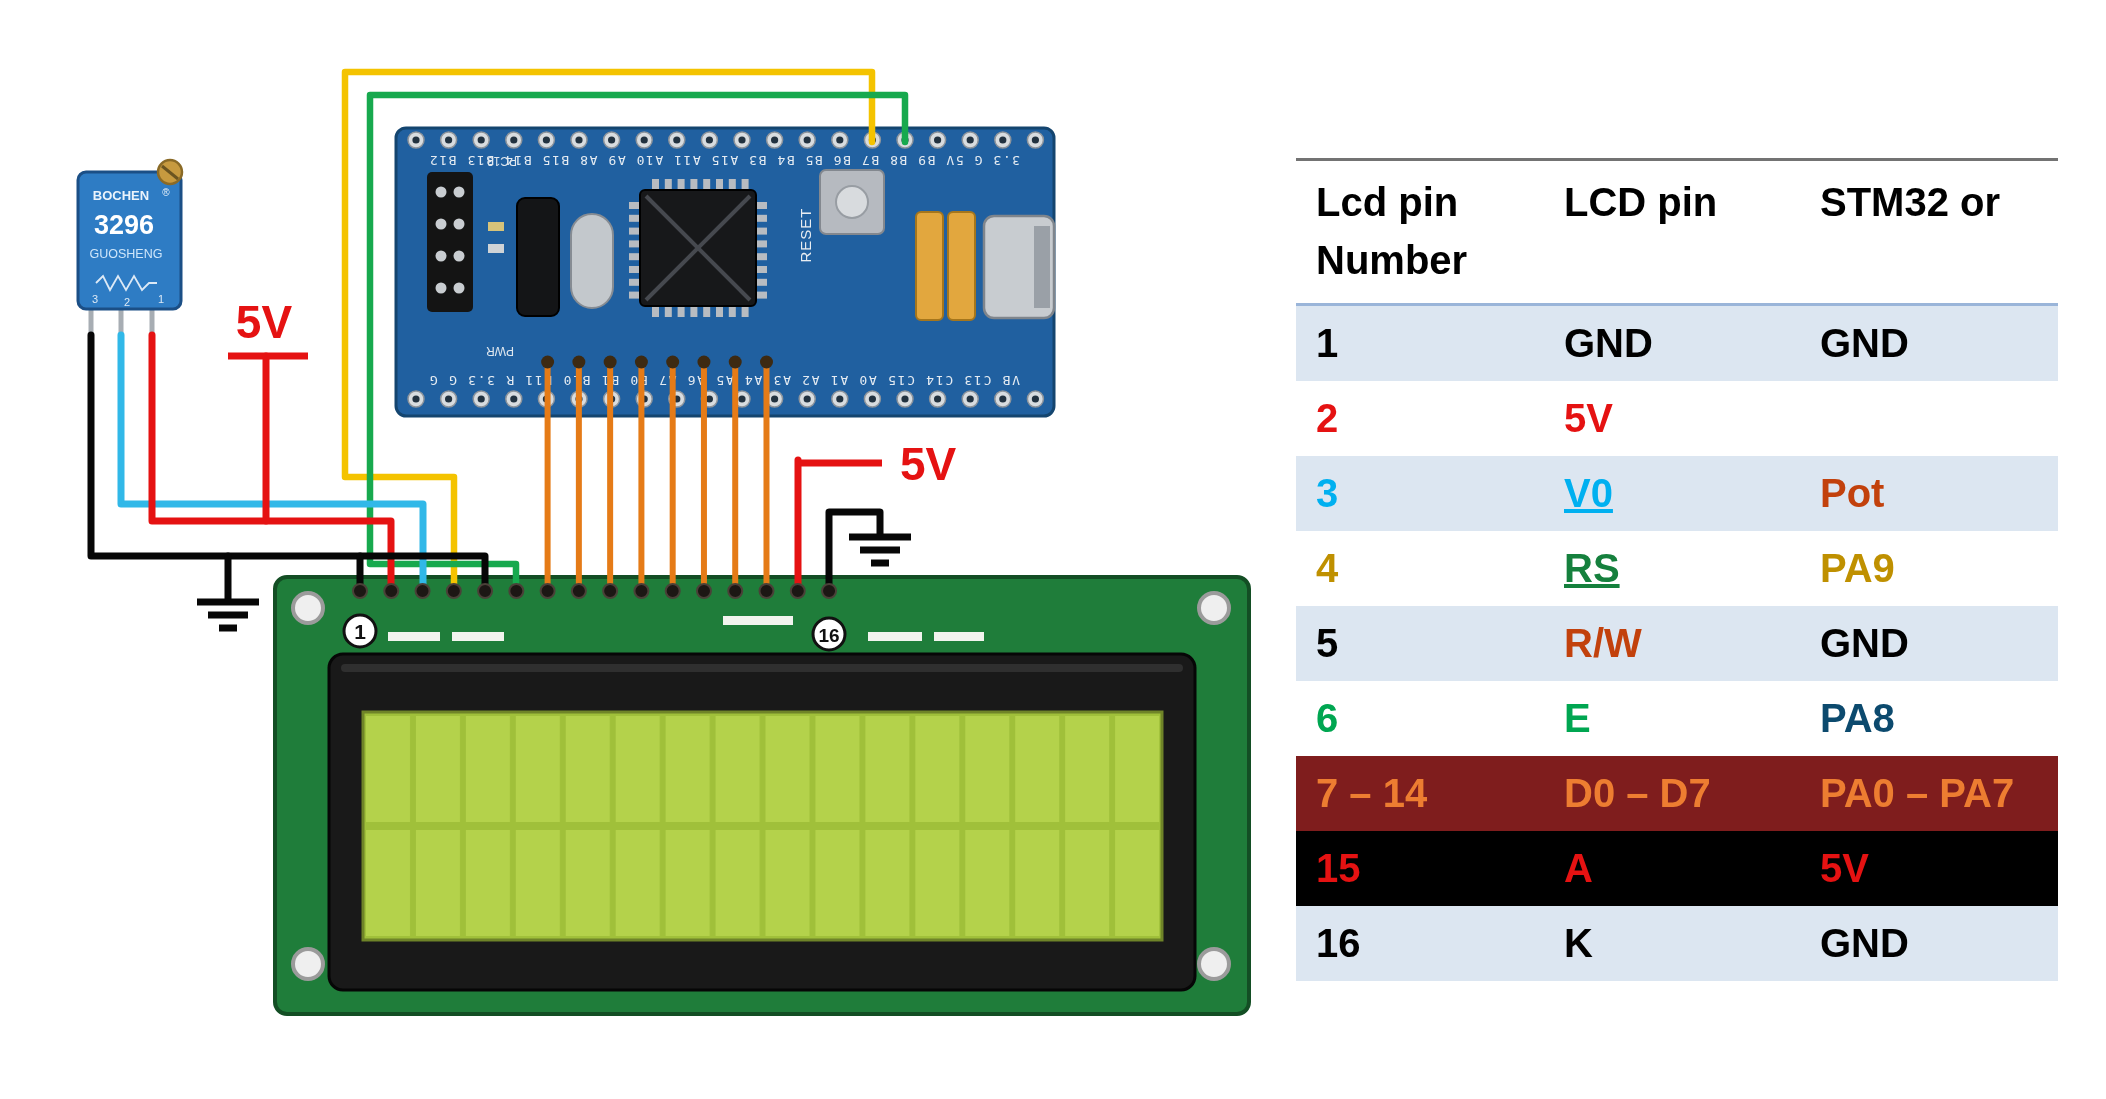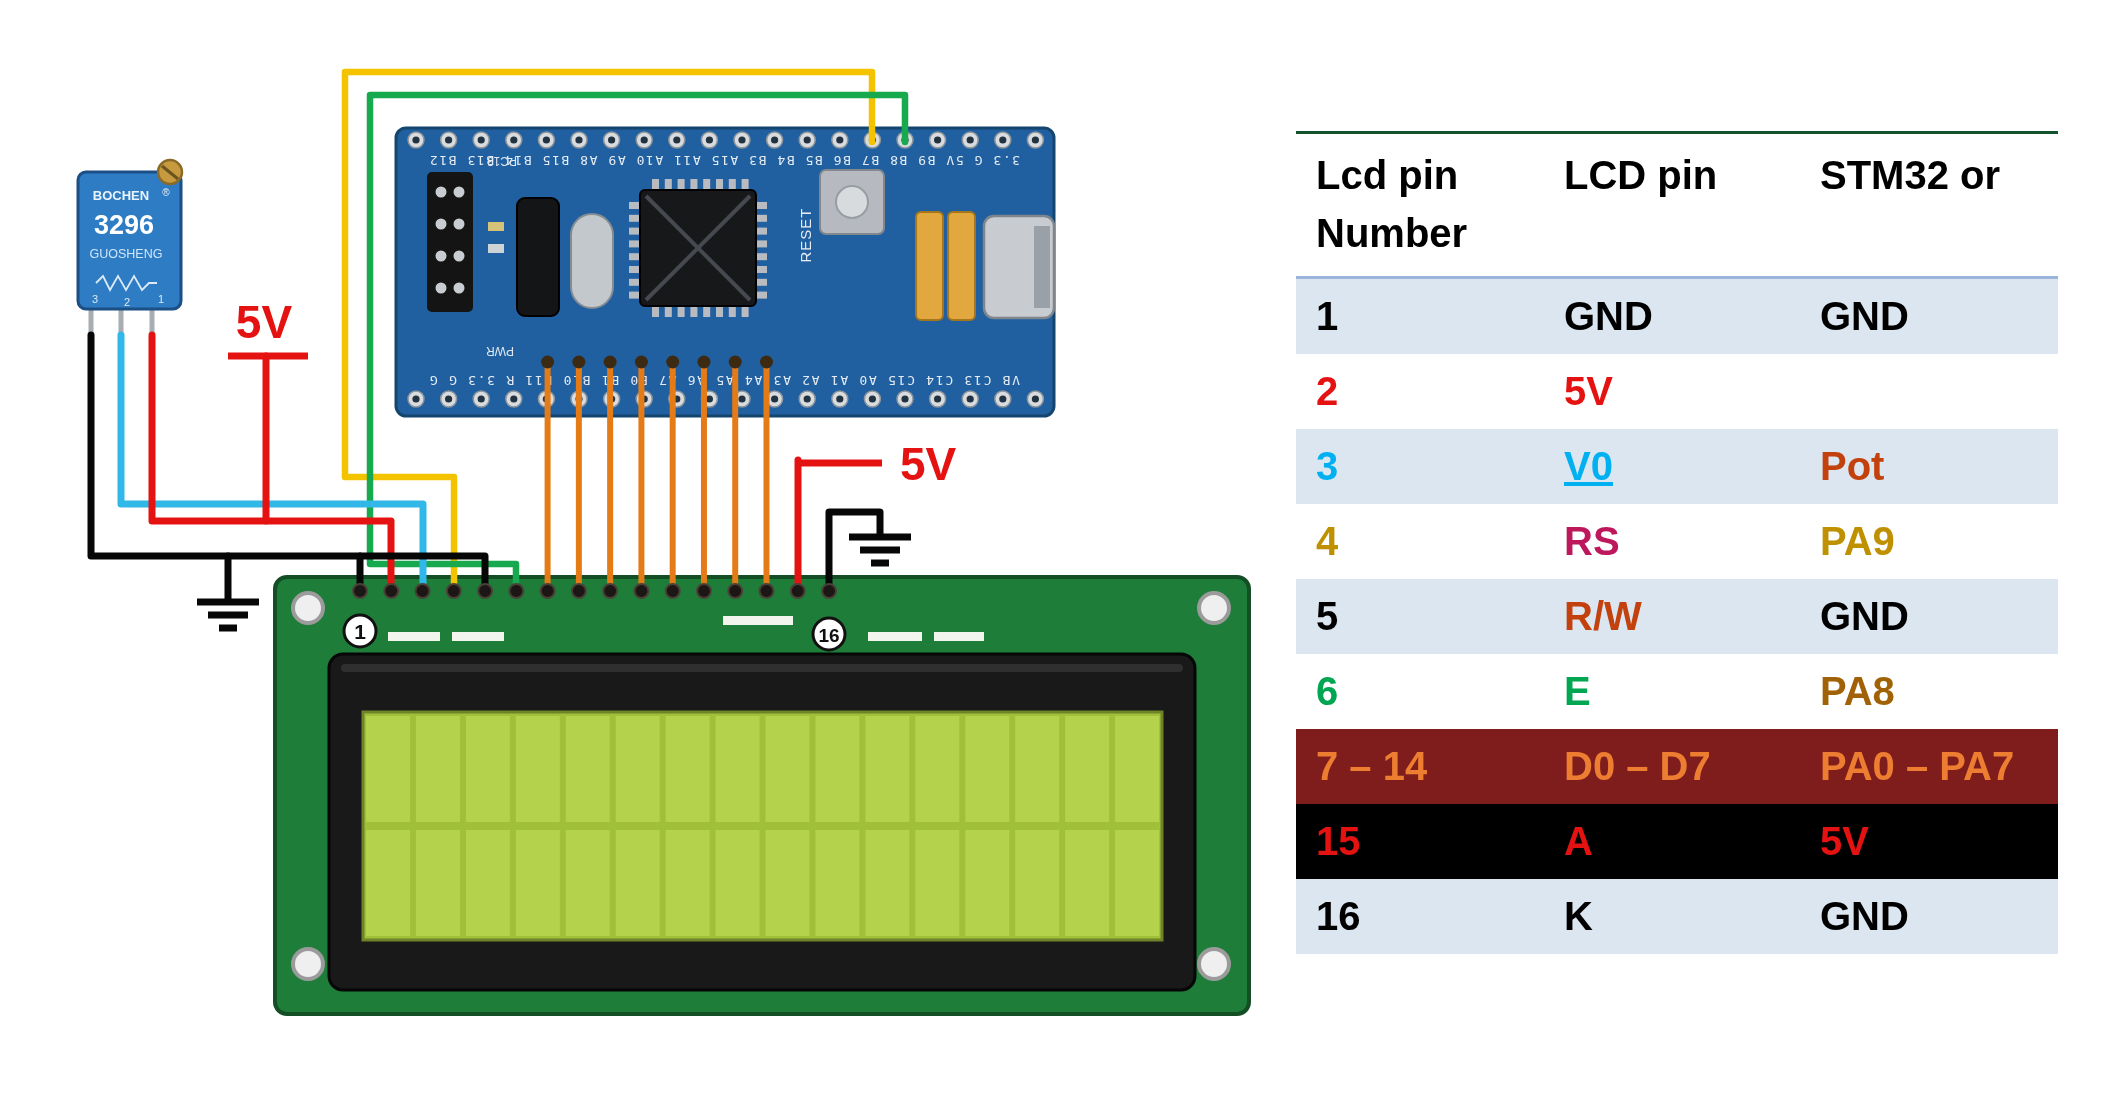--- a/index.html
+++ b/index.html
@@ -2,22 +2,22 @@
 <html><head>
 <meta charset="utf-8">
 <style>
   html,body{margin:0;padding:0;background:#ffffff;}
   #stage{position:relative;width:2106px;height:1099px;background:#ffffff;overflow:hidden;
          font-family:"Liberation Sans",sans-serif;}
   #diagram{position:absolute;left:0;top:0;}
   
   #pintable{position:absolute;left:1296px;top:131px;width:762px;}
   .thead{display:grid;grid-template-columns:248px 256px 258px;
-         border-top:3px solid #14532d;border-bottom:3px solid #9ab5d9;
-         padding:12px 0 14px 0;}
+         border-top:3px solid #737373;border-bottom:3px solid #9ab5d9;
+         padding:12px 0 14px 0;margin-top:27px;}
   .hcell{padding-left:20px;font-size:40px;font-weight:bold;color:#000;line-height:58px;}
   .trow{display:grid;grid-template-columns:248px 256px 258px;height:75px;}
   .tcell{padding-left:20px;font-size:40px;font-weight:bold;line-height:75px;white-space:nowrap;}
 </style>
 </head>
 <body>
 
 <div id="stage">
 
   <svg id="diagram" width="1450" height="1099" viewBox="0 0 1450 1099">
@@ -356,32 +356,32 @@
       <div class="tcell" style="color: rgb(229, 18, 18);">2</div>
       <div class="tcell" style="color: rgb(229, 18, 18);">5V</div>
     </div>
     <div class="trow" style="background-color: rgb(220, 230, 241);">
       <div class="tcell" style="color: rgb(0, 176, 240);">3</div>
       <div class="tcell" style="color: rgb(0, 176, 240); text-decoration: underline;">V0</div>
       <div class="tcell" style="color: #c2410c;">Pot</div>
     </div>
     <div class="trow" style="background-color: rgb(255, 255, 255);">
       <div class="tcell" style="color: rgb(191, 144, 0);">4</div>
-      <div class="tcell" style="color: #be185d;">RS</div>
+      <div class="tcell" style="color: #15803d; text-decoration: underline;">RS</div>
       <div class="tcell" style="color: rgb(191, 144, 0);">PA9</div>
     </div>
     <div class="trow" style="background-color: rgb(220, 230, 241);">
       <div class="tcell" style="color: rgb(0, 0, 0);">5</div>
       <div class="tcell" style="color: #c2410c;">R/W</div>
       <div class="tcell" style="color: rgb(0, 0, 0);">GND</div>
     </div>
     <div class="trow" style="background-color: rgb(255, 255, 255);">
       <div class="tcell" style="color: rgb(0, 166, 81);">6</div>
       <div class="tcell" style="color: rgb(0, 166, 81);">E</div>
-      <div class="tcell" style="color: #a16207;">PA8</div>
+      <div class="tcell" style="color: #0c4a6e;">PA8</div>
     </div>
     <div class="trow" style="background-color: #7f1d1d;">
       <div class="tcell" style="color: rgb(237, 125, 49);">7 – 14</div>
       <div class="tcell" style="color: rgb(237, 125, 49);">D0 – D7</div>
       <div class="tcell" style="color: rgb(237, 125, 49);">PA0 – PA7</div>
     </div>
     <div class="trow" style="background-color: #000000;">
       <div class="tcell" style="color: rgb(229, 18, 18);">15</div>
       <div class="tcell" style="color: rgb(229, 18, 18);">A</div>
       <div class="tcell" style="color: rgb(229, 18, 18);">5V</div>

